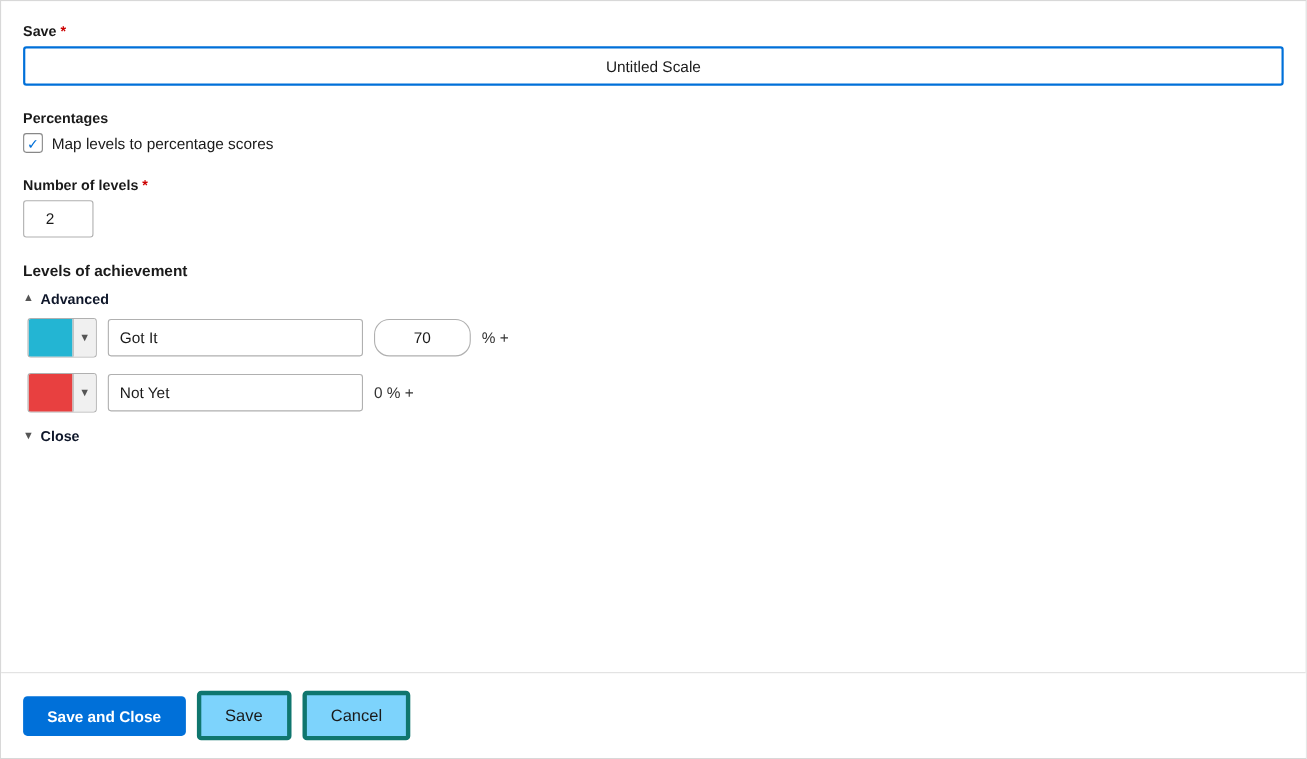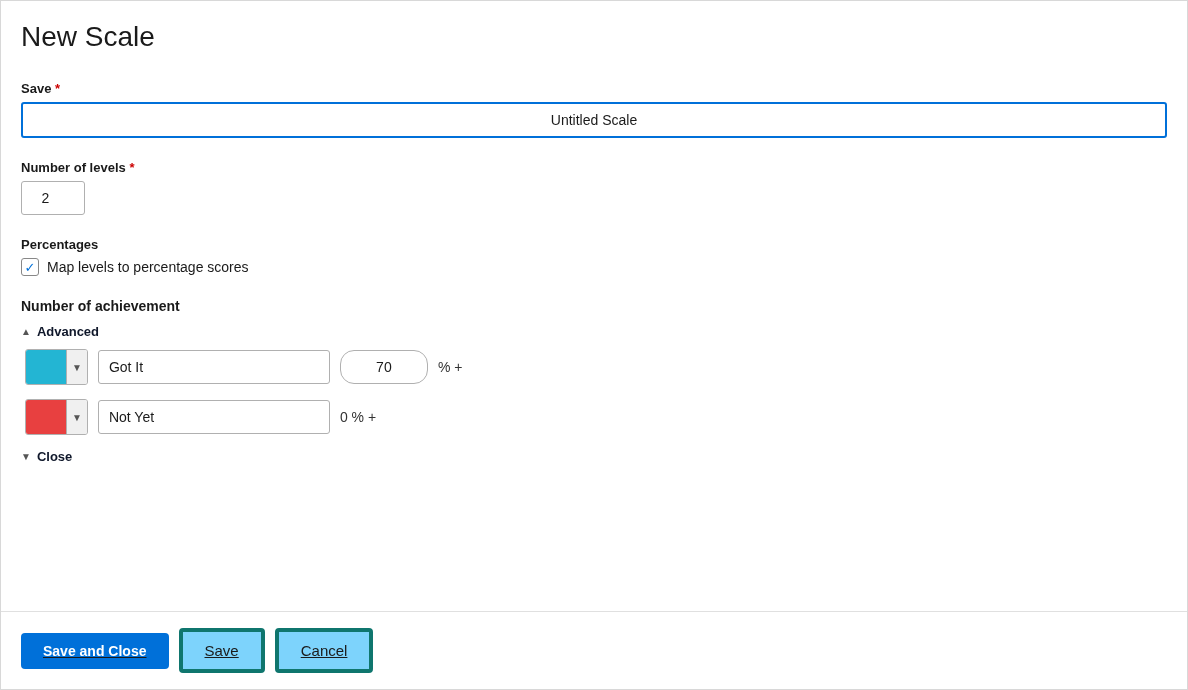--- a/index.html
+++ b/index.html
@@ -166,21 +166,20 @@
       position: absolute;
       bottom: 0;
       left: 0;
       right: 0;
       padding: 16px 20px;
       display: flex;
       gap: 10px;
       align-items: center;
       border-top: 1px solid #e0e0e0;
       background: #fff;
-      text-decoration: underline;
     }
     .btn-primary {
       background: #0070d9;
       color: #fff;
       border: none;
       padding: 10px 22px;
       border-radius: 4px;
       font-size: 14px;
       font-weight: 600;
       cursor: pointer;
@@ -197,50 +196,49 @@
     }
     .levels-section {
       margin-bottom: 80px;
     }
   </style>
 </head>
 <body>
 
 <div class="page-container">
 
-  <h1 class="page-title">New Scale</h1>
 
   <div class="field-group">
     <label class="field-label">
       <span>Save</span>
       <span class="required-star">*</span>
     </label>
     <input type="text" class="text-input" value="Untitled Scale" style="">
-  </div>
-
-  <div class="field-group">
-    <label class="field-label">
-      <span>Number of levels</span>
-      <span class="required-star">*</span>
-    </label>
-    <input type="number" class="number-input" value="2" style="">
   </div>
 
   <div class="field-group">
     <div class="field-label">Percentages</div>
     <div class="checkbox-row">
       <div class="checkbox-styled">
         <span class="checkmark">✓</span>
       </div>
       <span class="checkbox-label">Map levels to percentage scores</span>
     </div>
   </div>
 
+  <div class="field-group">
+    <label class="field-label">
+      <span>Number of levels</span>
+      <span class="required-star">*</span>
+    </label>
+    <input type="number" class="number-input" value="2" style="">
+  </div>
+
   <div class="levels-section">
-    <div class="section-header">Number of achievement</div>
+    <div class="section-header">Levels of achievement</div>
 
     <div class="level-group-header">
       <span class="arrow-icon">▲</span>
       <span class="level-group-label">Advanced</span>
     </div>
 
     <div class="level-row">
       <div class="color-picker-btn">
         <span class="color-swatch" style="background:#23b5d3;"></span>
         <span class="color-dropdown-arrow">▼</span>

